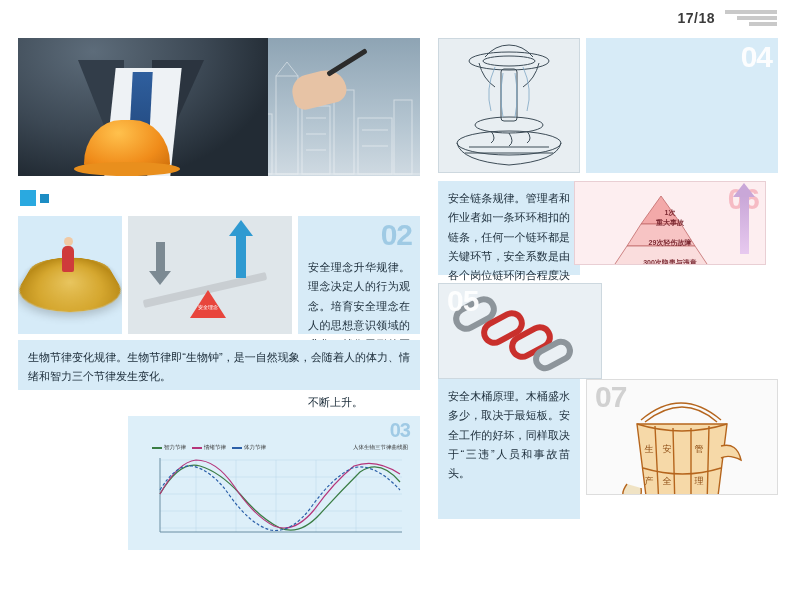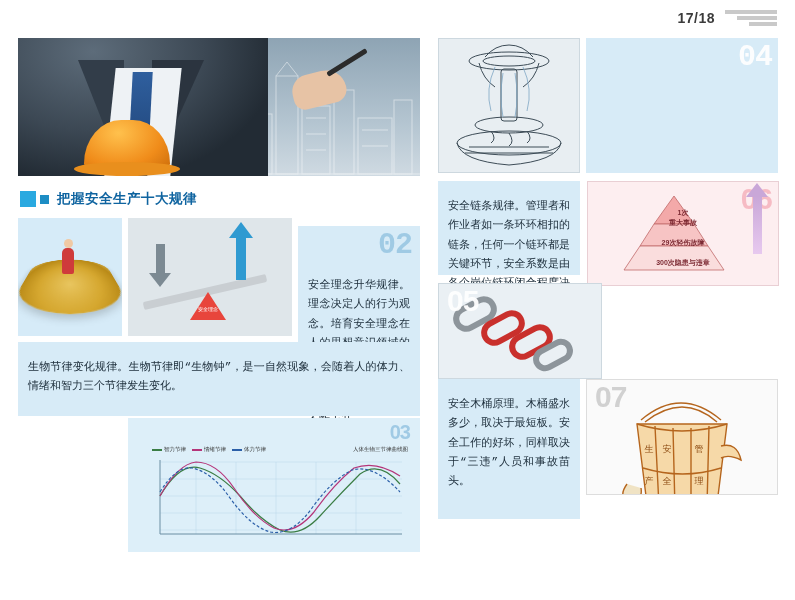--- a/index.html
+++ b/index.html
@@ -160,24 +160,23 @@
     font-weight: bold;
     letter-spacing: 0.5px;
   }
 
   
   .panel {
     background: #d7ebf7;
     color: #1a2b38;
     font-size: 11px;
     line-height: 1.75;
-    padding: 16px 10px;
+    padding: 8px 10px;
     box-sizing: border-box;
     text-align: justify;
-    font-family: Liberation Mono, monospace;
   }
   .imgbox {
     position: relative;
     overflow: hidden;
     box-sizing: border-box;
   }
   .num {
     position: absolute;
     font-size: 30px;
     font-weight: bold;
@@ -250,29 +249,29 @@
     position: absolute; left: 28px; top: 26px;
     width: 9px; height: 30px; background: #7c8a93;
   }
   .lever-arrow-dn:after {
     content: ""; position: absolute; left: -7px; bottom: -13px;
     border-left: 11px solid transparent;
     border-right: 11px solid transparent;
     border-top: 14px solid #7c8a93;
   }
   .p-02 {
-    position: absolute; left: 280px; top: 8px;
+    position: absolute; left: 280px; top: 0;
     width: 122px; height: 118px;
   }
   .num02 { right: 8px; top: 4px; color: #9dc9e4; }
 
   .row2 { position: relative; margin-top: 6px; height: 70px; }
   .p-bio {
     position: absolute; left: 0; top: 0;
-    width: 402px; height: 74px;
+    width: 402px; height: 50px;
   }
 
   .row3 { position: relative; margin-top: 6px; height: 134px; }
   .p-cycle {
     position: absolute; left: 0; top: 0;
     width: 104px; height: 134px;
   }
   .chart-box {
     position: absolute; left: 110px; top: 0;
     width: 292px; height: 134px;
@@ -309,22 +308,22 @@
     width: 192px; height: 135px;
   }
   .num04 { right: 6px; top: 4px; color: #ffffff; }
 
   .r-row2 { position: relative; margin-top: 8px; height: 94px; }
   .r-p05txt {
     position: absolute; left: 0; top: 0;
     width: 142px; height: 94px;
   }
   .r-img06 {
-    position: absolute; left: 149px; top: 0;
-    width: 192px; height: 105px;
+    position: absolute; left: 136px; top: 0;
+    width: 192px; height: 84px;
     background: #fdeef0;
     border: 1px solid #e9cfd4;
     box-sizing: border-box;
     overflow: hidden;
   }
   .num06 { right: 6px; top: 2px; color: #f6b9c2; }
 
   .r-row3 { position: relative; margin-top: 8px; height: 96px; }
   .r-img05 {
     position: absolute; left: 0; top: 0;
@@ -424,21 +423,20 @@
       <div class="shirt"></div>
       <div class="tie"></div>
       <div class="helmet"></div>
       <div class="hand"></div>
       <div class="pen"></div>
     </div>
 
     <div class="section-title">
       <span class="sq-blue"></span>
       <span class="sq-blue small"></span>
-      <span class="txt">把握安全生产十大规律</span>
     </div>
 
     <div class="row1">
       <div class="b-coin imgbox">
         <div class="coin-img"></div>
         <div class="coin-kid"></div>
       </div>
       <div class="b-lever imgbox">
         <div class="lever-plank"></div>
         <div class="lever-tri">

